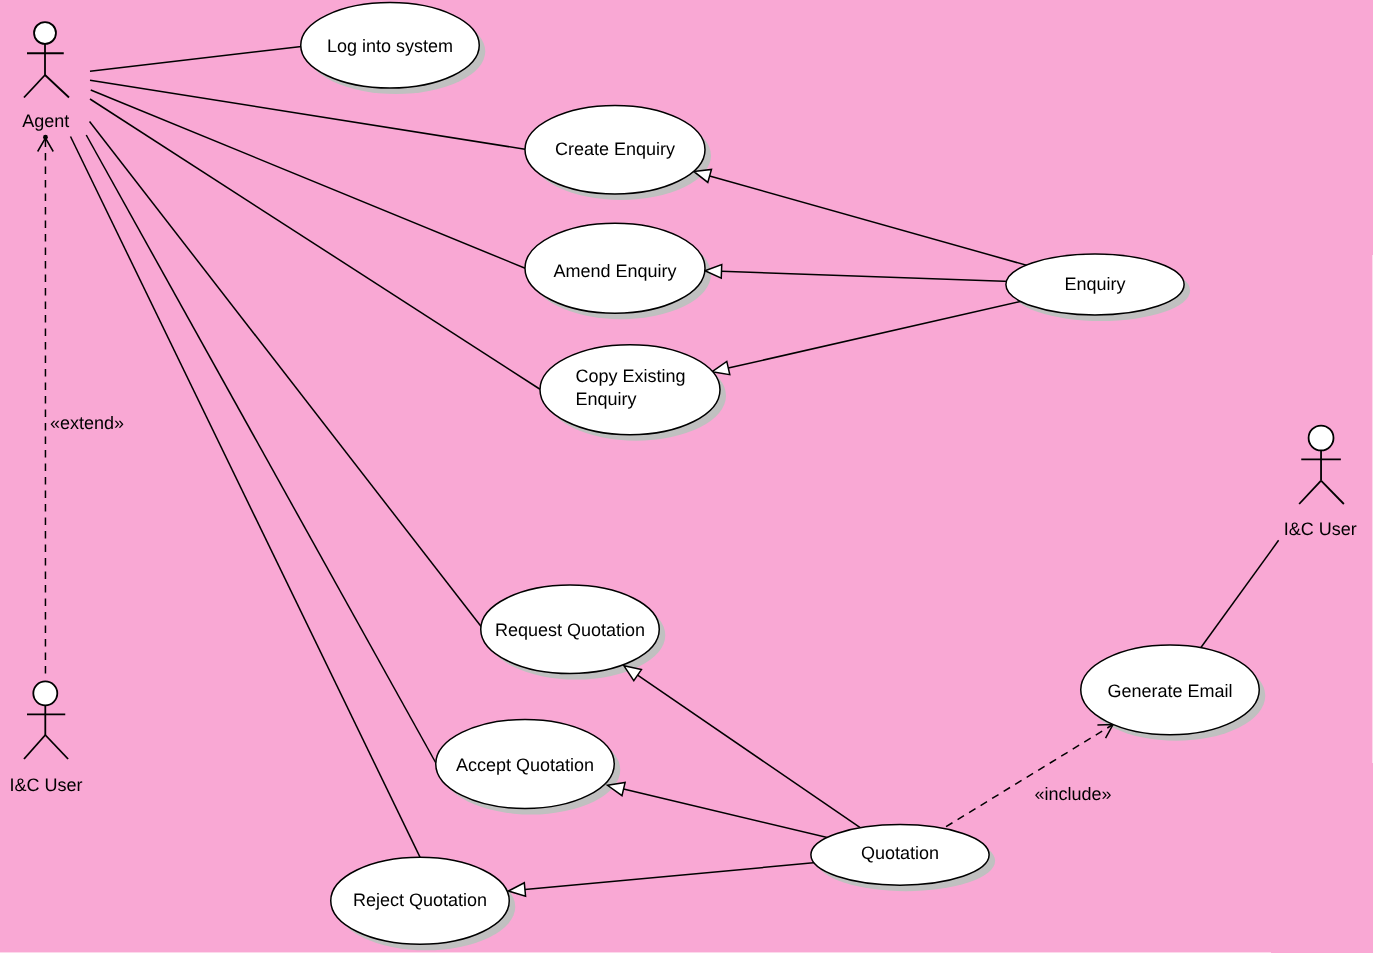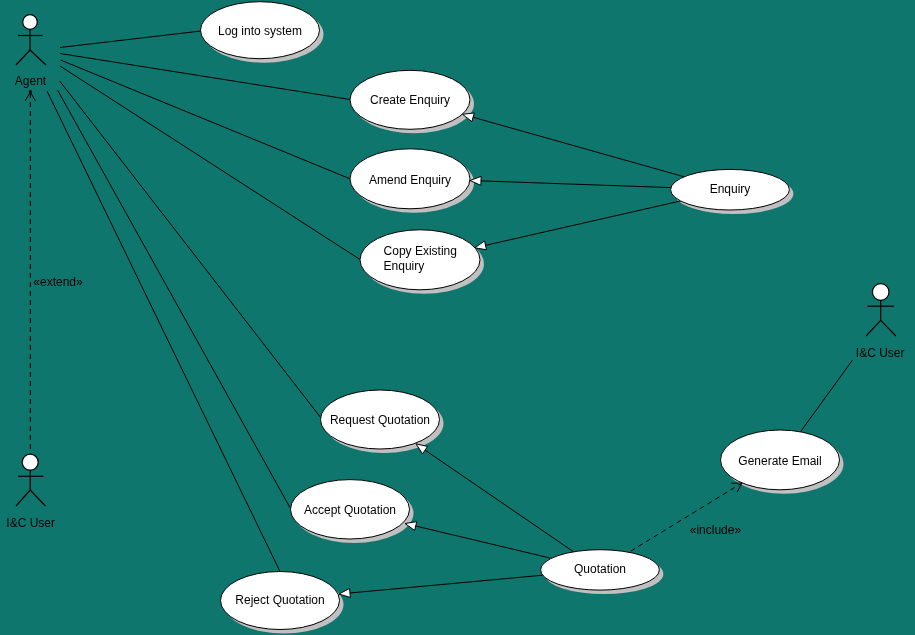--- a/index.html
+++ b/index.html
@@ -4,21 +4,21 @@
 <style>
   html, body {
     margin: 0;
     padding: 0;
     background: #ffffff;
   }
   #stage {
     position: relative;
     width: 915px;
     height: 635px;
-    background: #0f766e;
+    background: #f9a8d4;
     overflow: hidden;
   }
   svg {
     display: block;
     font-family: "Liberation Sans", "DejaVu Sans", sans-serif;
   }
   .uc-label, .actor-label, .stereotype-label {
     font-size: 12px;
     fill: #000000;
   }

